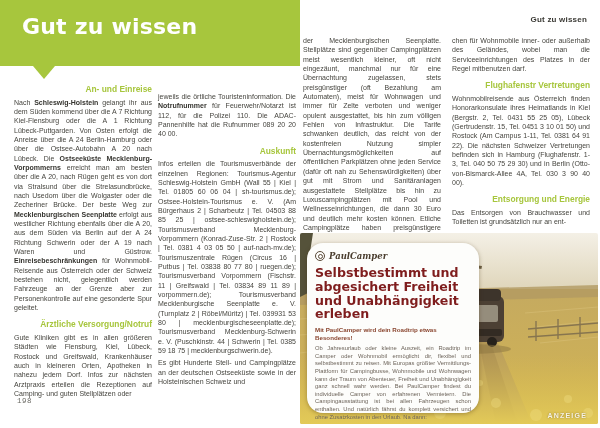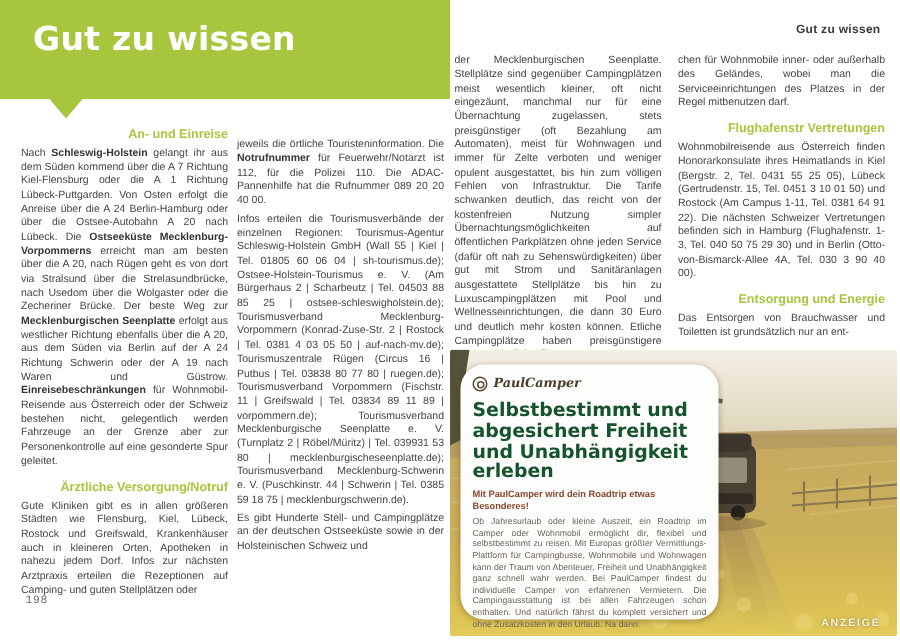--- a/index.html
+++ b/index.html
@@ -78,21 +78,21 @@
   }
   .logo-badge::after{
     content:"";position:absolute;left:2.4px;top:2.4px;width:3px;height:3px;
     border:1px solid #5a4a38;border-radius:50%;
   }
   .logo-text{
     font-family:"DejaVu Serif","Liberation Serif",serif;
     font-style:italic;font-weight:bold;font-size:8.5px;color:#4a3d2e;
   }
   .ad-headline{
-    font-size:12.6px;line-height:13.8px;font-weight:bold;color:#14532d;
+    font-size:12.6px;line-height:13.8px;font-weight:bold;color:#7f1d1d;
     margin-bottom:5px;font-family:"DejaVu Sans","Liberation Sans",sans-serif;
   }
   .ad-sub{
     font-size:6.2px;line-height:7.5px;font-weight:bold;color:#8a4630;
     margin-bottom:4px;
   }
   .ad-body{
     font-size:5.8px;line-height:7.6px;color:#6d645a;text-align:justify;
     margin-bottom:6px;hyphens:auto;-webkit-hyphens:auto;
   }
@@ -116,20 +116,21 @@
 
   <div id="columns">
       <div class="col col-1">
         <h3 class="first">An- und Einreise</h3>
         <p>Nach <strong>Schleswig-Holstein</strong> gelangt ihr aus dem Süden kommend über die A 7 Richtung Kiel-Flensburg oder die A 1 Richtung Lübeck-Puttgarden. Von Osten erfolgt die Anreise über die A 24 Berlin-Hamburg oder über die Ostsee-Autobahn A 20 nach Lübeck. Die <strong>Ostseeküste Mecklenburg-Vorpommerns</strong> erreicht man am besten über die A 20, nach Rügen geht es von dort via Stralsund über die Strelasundbrücke, nach Usedom über die Wolgaster oder die Zecheriner Brücke. Der beste Weg zur <strong>Mecklenburgischen Seenplatte</strong> erfolgt aus westlicher Richtung ebenfalls über die A 20, aus dem Süden via Berlin auf der A 24 Richtung Schwerin oder der A 19 nach Waren und Güstrow. <strong>Einreisebeschränkungen</strong> für Wohnmobil-Reisende aus Österreich oder der Schweiz bestehen nicht, gelegentlich werden Fahrzeuge an der Grenze aber zur Personenkontrolle auf eine gesonderte Spur geleitet.</p>
         <h3>Ärztliche Versorgung/Notruf</h3>
         <p>Gute Kliniken gibt es in allen größeren Städten wie Flensburg, Kiel, Lübeck, Rostock und Greifswald, Krankenhäuser auch in kleineren Orten, Apotheken in nahezu jedem Dorf. Infos zur nächsten Arztpraxis erteilen die Rezeptionen auf Camping- und guten Stellplätzen oder</p>
       </div>
       <div class="col col-2">
         <p>jeweils die örtliche Touristeninformation. Die <strong>Notrufnummer</strong> für Feuerwehr/Notarzt ist 112, für die Polizei 110. Die ADAC-Pannenhilfe hat die Rufnummer 089 20 20 40 00.</p>
+        <h3>Auskunft</h3>
         <p>Infos erteilen die Tourismusverbände der einzelnen Regionen: Tourismus-Agentur Schleswig-Holstein GmbH (Wall 55 | Kiel | Tel. 01805 60 06 04 | sh-tourismus.de); Ostsee-Holstein-Tourismus e. V. (Am Bürgerhaus 2 | Scharbeutz | Tel. 04503 88 85 25 | ostsee-schleswigholstein.de); Tourismusverband Mecklenburg-Vorpommern (Konrad-Zuse-Str. 2 | Rostock | Tel. 0381 4 03 05 50 | auf-nach-mv.de); Tourismuszentrale Rügen (Circus 16 | Putbus | Tel. 03838 80 77 80 | ruegen.de); Tourismusverband Vorpommern (Fischstr. 11 | Greifswald | Tel. 03834 89 11 89 | vorpommern.de); Tourismusverband Mecklenburgische Seenplatte e. V. (Turnplatz 2 | Röbel/Müritz) | Tel. 039931 53 80 | mecklenburgischeseenplatte.de); Tourismusverband Mecklenburg-Schwerin e. V. (Puschkinstr. 44 | Schwerin | Tel. 0385 59 18 75 | mecklenburgschwerin.de).</p>
         <p>Es gibt Hunderte Stell- und Campingplätze an der deutschen Ostseeküste sowie in der Holsteinischen Schweiz und</p>
       </div>
       <div class="col col-3">
         <p>der Mecklenburgischen Seenplatte. Stellplätze sind gegenüber Campingplätzen meist wesentlich kleiner, oft nicht eingezäunt, manchmal nur für eine Übernachtung zugelassen, stets preisgünstiger (oft Bezahlung am Automaten), meist für Wohnwagen und immer für Zelte verboten und weniger opulent ausgestattet, bis hin zum völligen Fehlen von Infrastruktur. Die Tarife schwanken deutlich, das reicht von der kostenfreien Nutzung simpler Übernachtungsmöglichkeiten auf öffentlichen Parkplätzen ohne jeden Service (dafür oft nah zu Sehenswürdigkeiten) über gut mit Strom und Sanitäranlagen ausgestattete Stellplätze bis hin zu Luxuscampingplätzen mit Pool und Wellnesseinrichtungen, die dann 30 Euro und deutlich mehr kosten können. Etliche Campingplätze haben preisgünstigere separate Stellplatzflä-</p>
       </div>
       <div class="col col-4">
         <p>chen für Wohnmobile inner- oder außerhalb des Geländes, wobei man die Serviceeinrichtungen des Platzes in der Regel mitbenutzen darf.</p>
         <h3>Flughafenstr Vertretungen</h3>
         <p>Wohnmobilreisende aus Österreich finden Honorarkonsulate ihres Heimatlands in Kiel (Bergstr. 2, Tel. 0431 55 25 05), Lübeck (Gertrudenstr. 15, Tel. 0451 3 10 01 50) und Rostock (Am Campus 1-11, Tel. 0381 64 91 22). Die nächsten Schweizer Vertretungen befinden sich in Hamburg (Flughafenstr. 1-3, Tel. 040 50 75 29 30) und in Berlin (Otto-von-Bismarck-Allee 4A, Tel. 030 3 90 40 00).</p>

